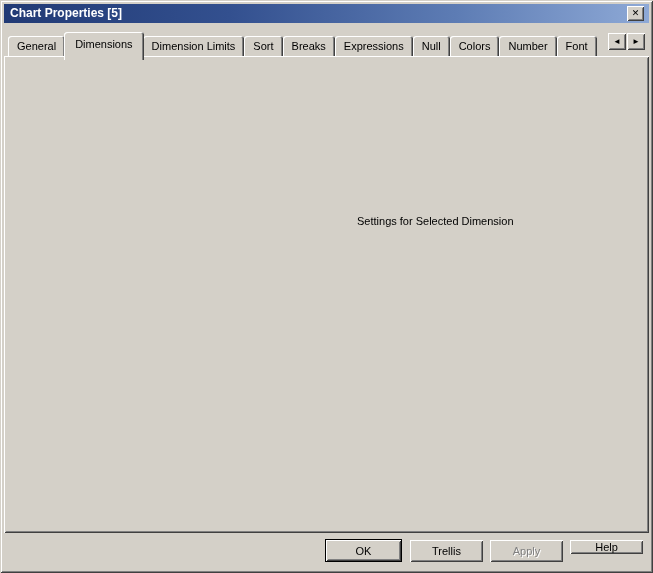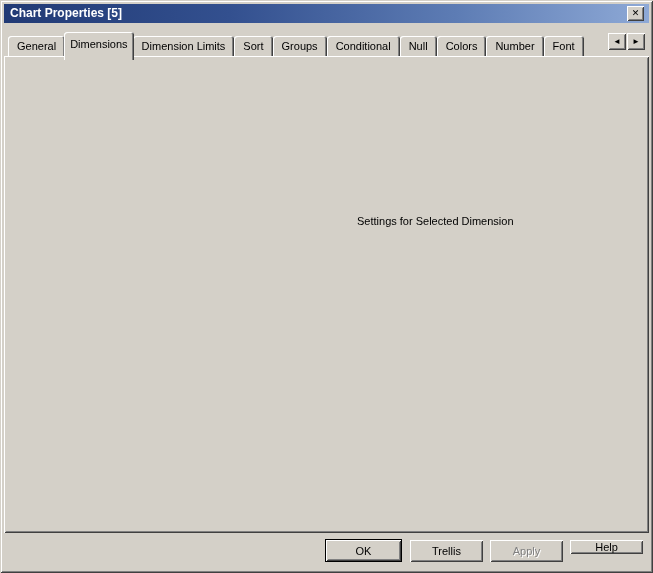--- a/index.html
+++ b/index.html
@@ -29,21 +29,21 @@
 
   
   .tabs-row{left:8px;top:30px;height:28px;display:flex;align-items:flex-end;}
   .tab{
     height:22px;padding:0 9px;background:#d4d0c8;line-height:20px;text-align:center;
     border-radius:3px 3px 0 0;
     box-shadow: inset 1px 1px 0 #ffffff, inset -1px 0 0 #404040, inset -2px 0 0 #808080;
     cursor:default;white-space:nowrap;
   }
   .tab.active{
-    height:28px;line-height:24px;padding:0 6px;margin:8px -1px -2px -1px;
+    height:28px;line-height:24px;padding:0 11px;margin:8px -1px -2px -1px;
     position:relative;z-index:6;
     box-shadow: inset 1px 1px 0 #ffffff, inset -1px 0 0 #404040, inset -2px 0 0 #808080;
   }
   .tab-scroll{
     top:33px;width:18px;height:17px;background:#d4d0c8;
     box-shadow: inset 1px 1px 0 #ffffff, inset -1px -1px 0 #404040,
                 inset 2px 2px 0 #d4d0c8, inset -2px -2px 0 #808080;
     text-align:center;line-height:17px;font-size:8px;
   }
 
@@ -135,22 +135,22 @@
   <div class="abs titlebar">
     <span>Chart Properties [5]</span>
   </div>
   <div class="abs close-btn">✕</div>
 
   <div class="abs tabs-row">
     <div class="tab">General</div>
     <div class="tab active">Dimensions</div>
     <div class="tab">Dimension Limits</div>
     <div class="tab">Sort</div>
-    <div class="tab">Groups</div>
-    <div class="tab">Conditional</div>
+    <div class="tab">Breaks</div>
+    <div class="tab">Expressions</div>
     <div class="tab">Null</div>
     <div class="tab">Colors</div>
     <div class="tab">Number</div>
     <div class="tab">Font</div>
   </div>
   <div class="abs tab-scroll" style="left:608px;">◄</div>
   <div class="abs tab-scroll" style="left:627px;">►</div>
 
   <div class="abs panel"></div>
 

